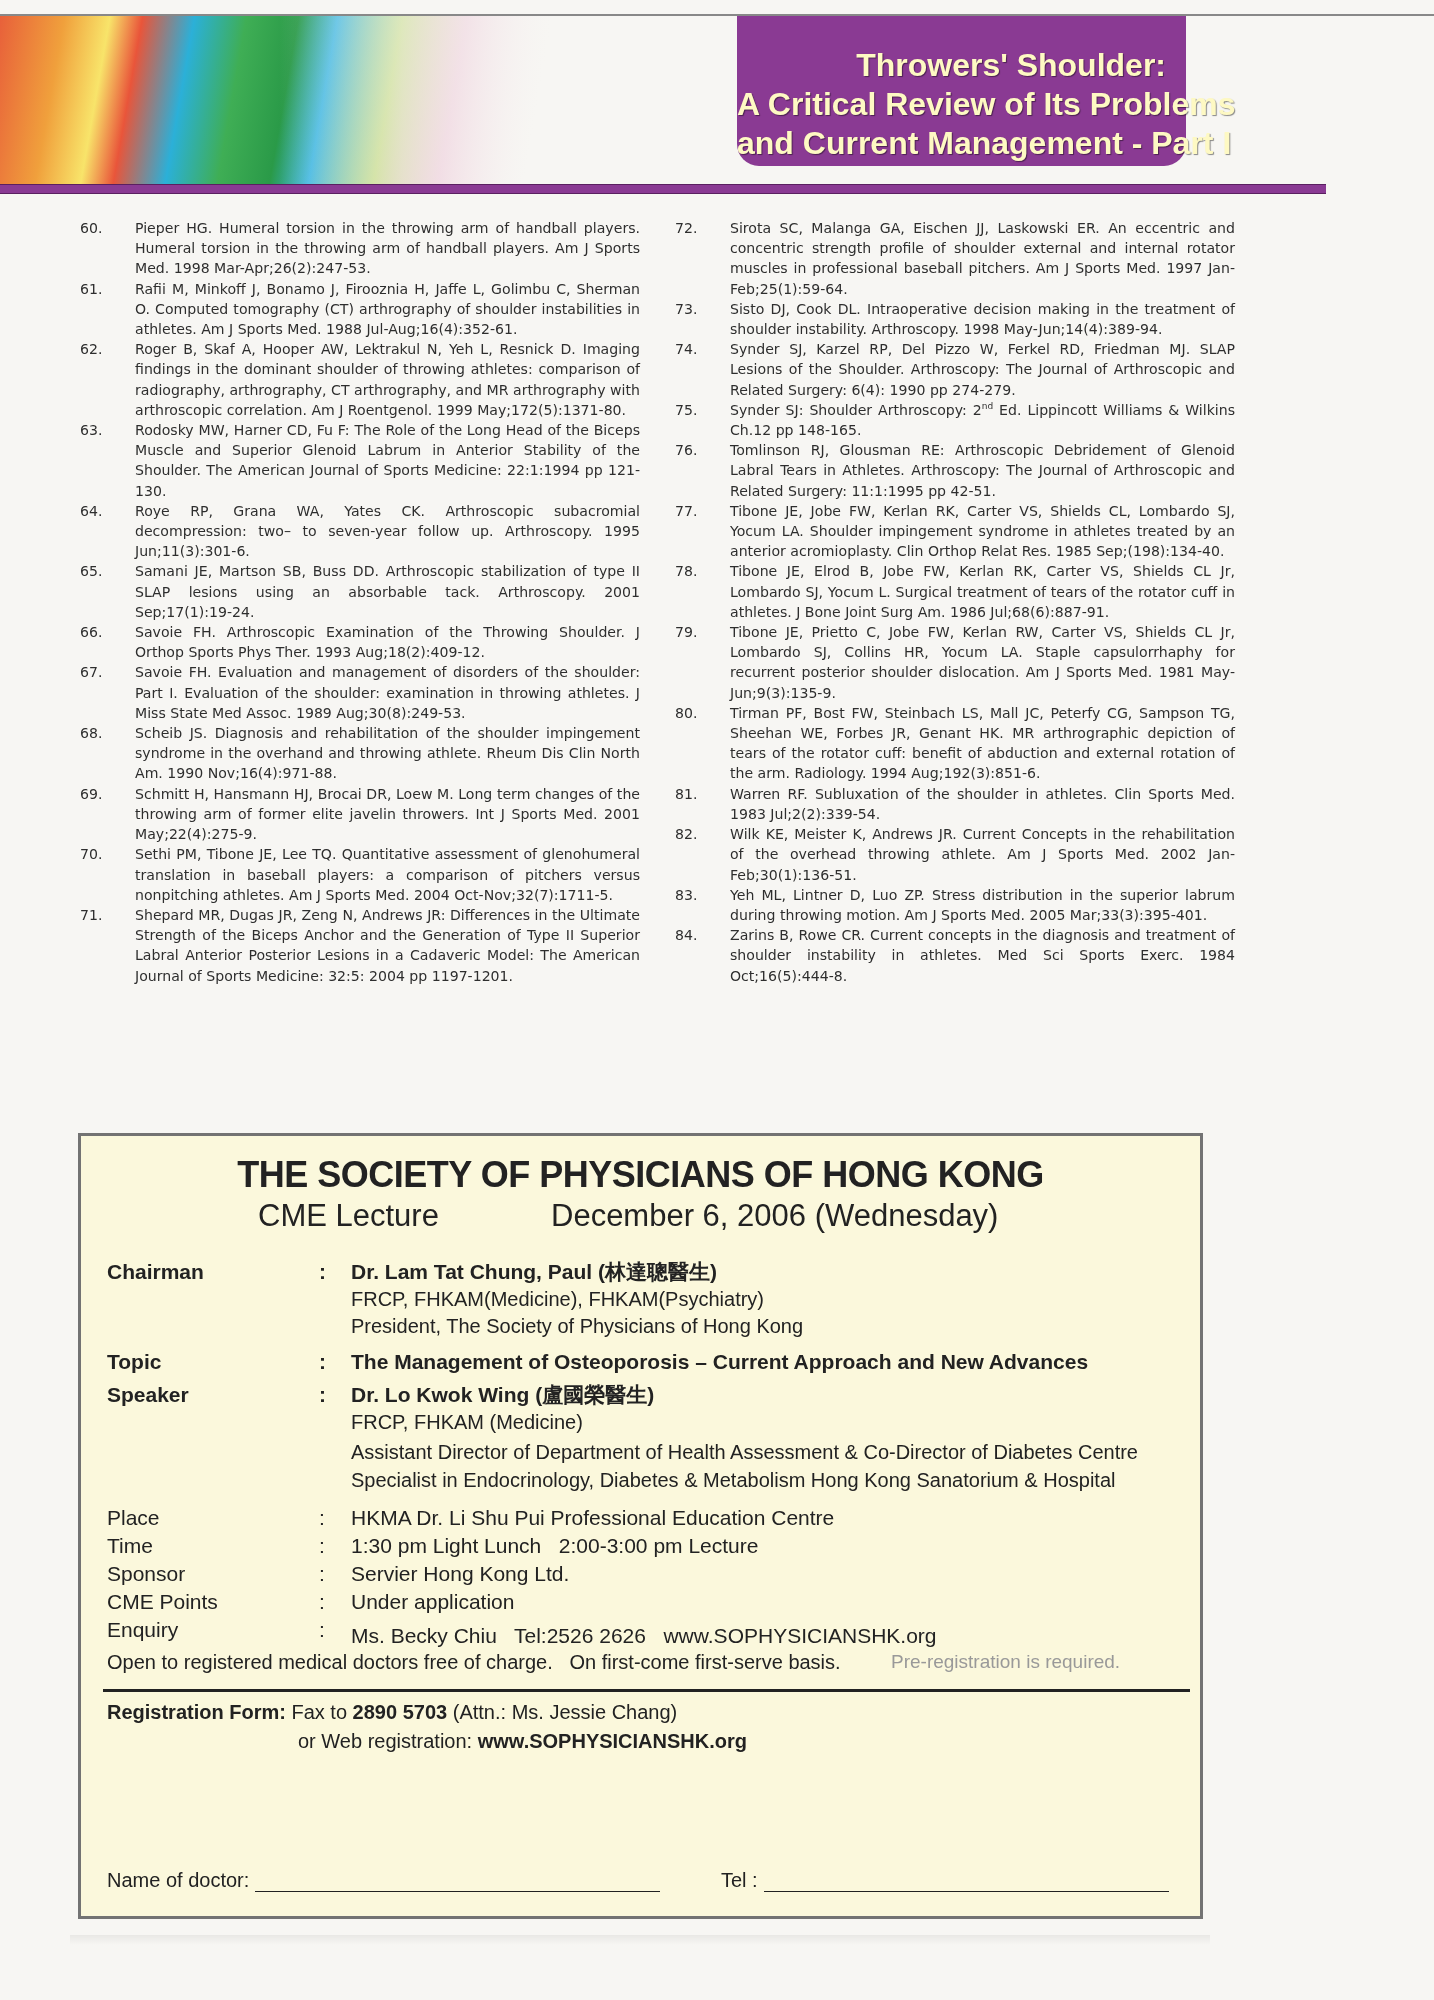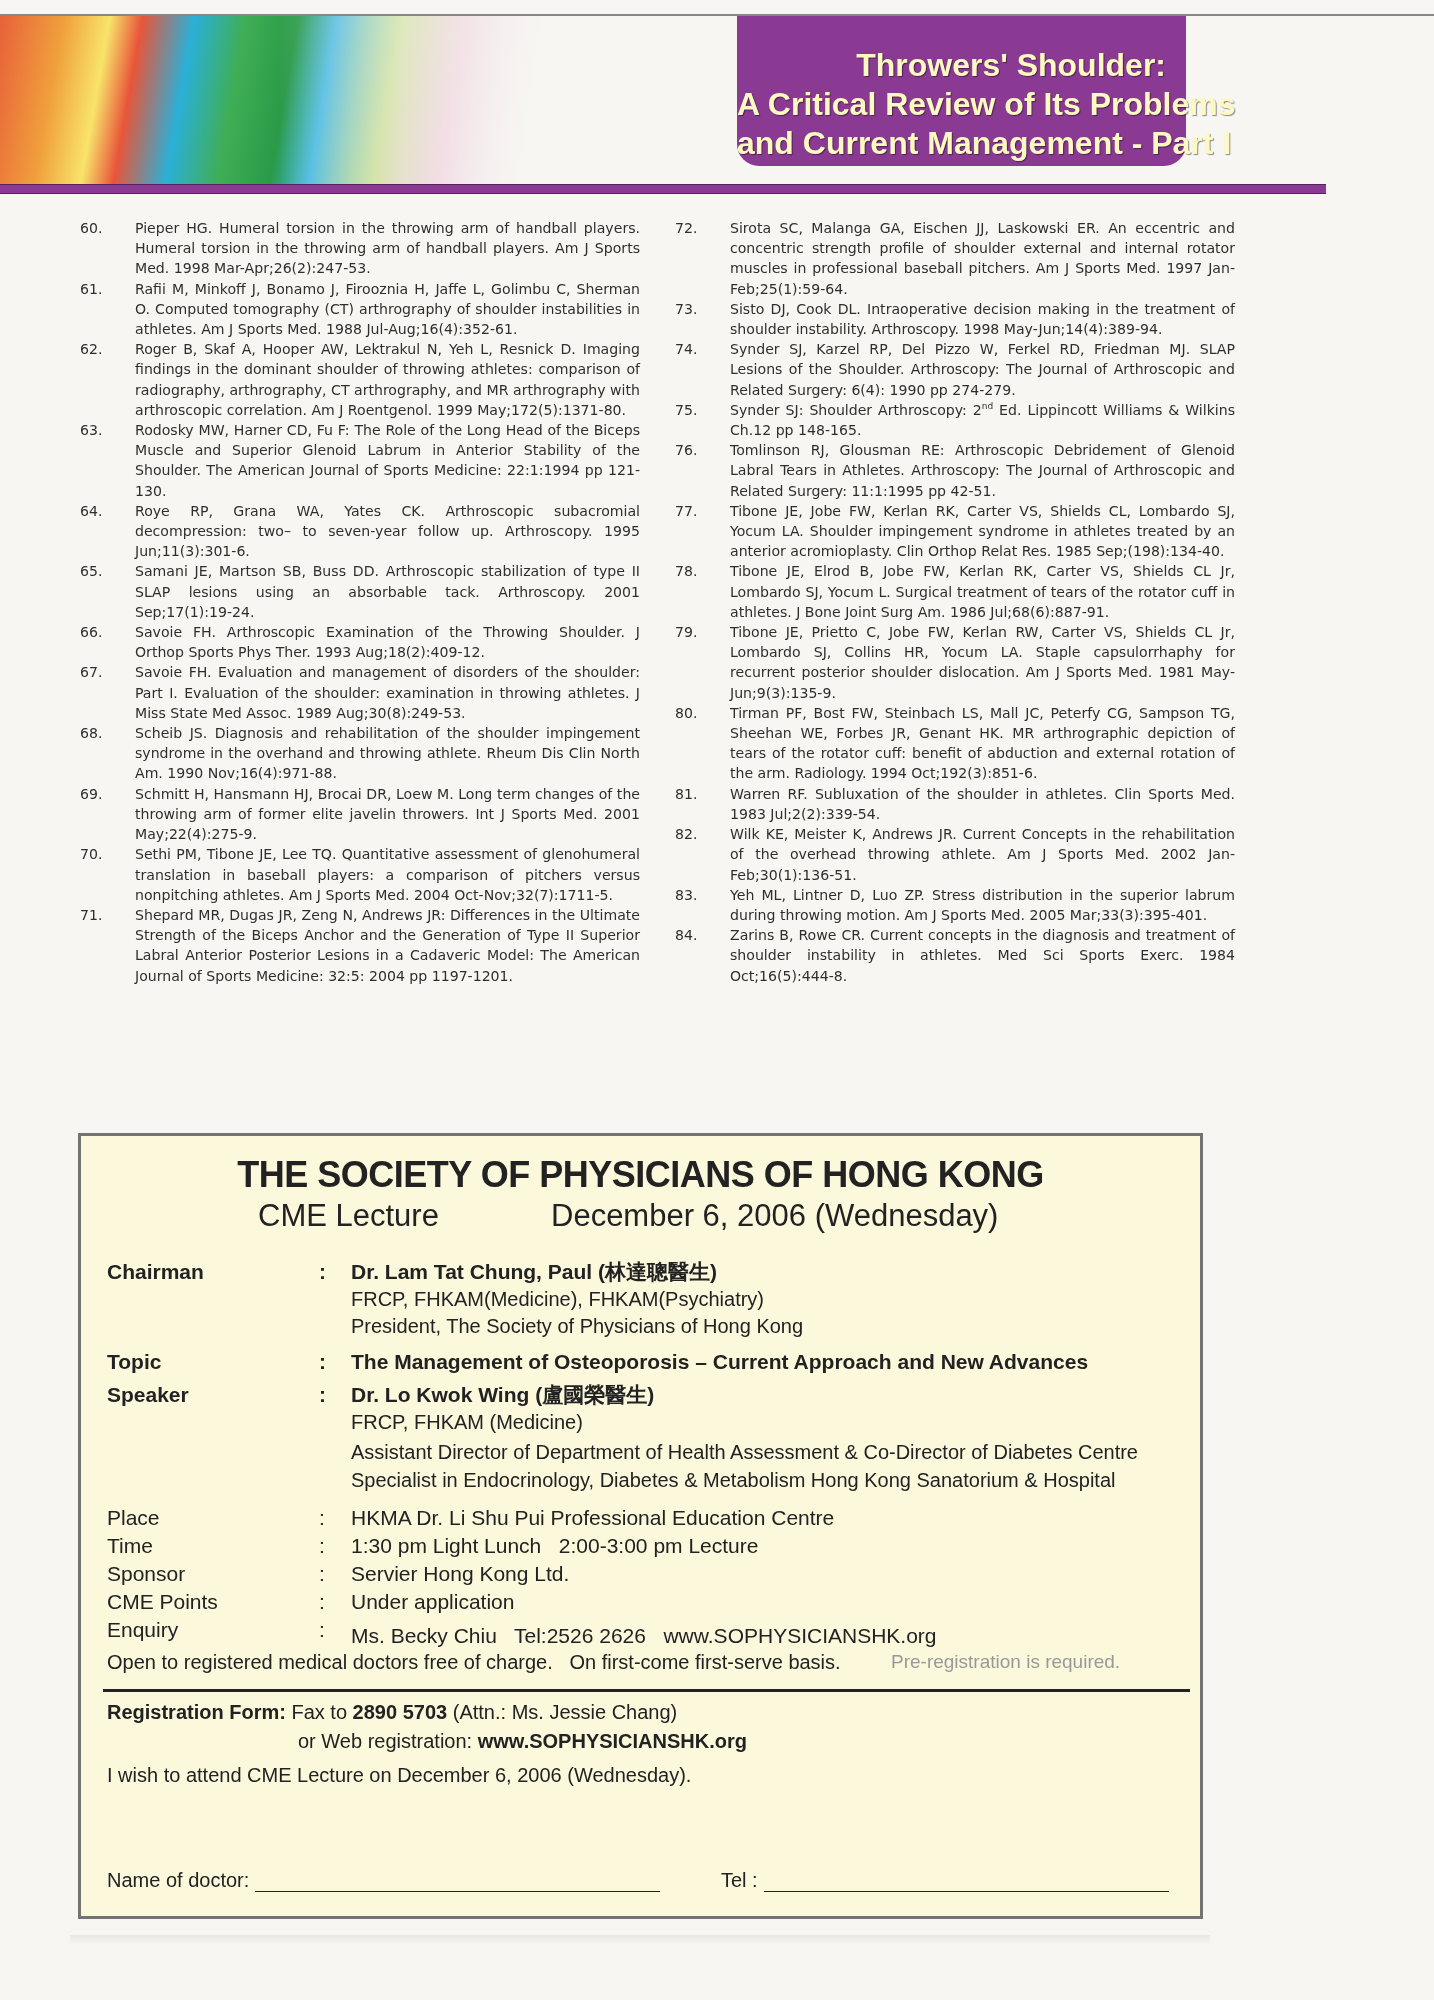--- a/index.html
+++ b/index.html
@@ -169,21 +169,21 @@
     <div class="ref">
       <span class="num">78.</span>
       <span class="txt">Tibone JE, Elrod B, Jobe FW, Kerlan RK, Carter VS, Shields CL Jr, Lombardo SJ, Yocum L. Surgical treatment of tears of the rotator cuff in athletes. J Bone Joint Surg Am. 1986 Jul;68(6):887-91.</span>
     </div>
     <div class="ref">
       <span class="num">79.</span>
       <span class="txt">Tibone JE, Prietto C, Jobe FW, Kerlan RW, Carter VS, Shields CL Jr, Lombardo SJ, Collins HR, Yocum LA. Staple capsulorrhaphy for recurrent posterior shoulder dislocation. Am J Sports Med. 1981 May-Jun;9(3):135-9.</span>
     </div>
     <div class="ref">
       <span class="num">80.</span>
-      <span class="txt">Tirman PF, Bost FW, Steinbach LS, Mall JC, Peterfy CG, Sampson TG, Sheehan WE, Forbes JR, Genant HK. MR arthrographic depiction of tears of the rotator cuff: benefit of abduction and external rotation of the arm. Radiology. 1994 Oct;192(3):851-6.</span>
+      <span class="txt">Tirman PF, Bost FW, Steinbach LS, Mall JC, Peterfy CG, Sampson TG, Sheehan WE, Forbes JR, Genant HK. MR arthrographic depiction of tears of the rotator cuff: benefit of abduction and external rotation of the arm. Radiology. 1994 Aug;192(3):851-6.</span>
     </div>
     <div class="ref">
       <span class="num">81.</span>
       <span class="txt">Warren RF. Subluxation of the shoulder in athletes. Clin Sports Med. 1983 Jul;2(2):339-54.</span>
     </div>
     <div class="ref">
       <span class="num">82.</span>
       <span class="txt">Wilk KE, Meister K, Andrews JR. Current Concepts in the rehabilitation of the overhead throwing athlete. Am J Sports Med. 2002 Jan-Feb;30(1):136-51.</span>
     </div>
     <div class="ref">
@@ -260,21 +260,20 @@
   <div class="reg" style="top:565px;">
     <b>Registration Form:</b>
     <span>Fax to</span>
     <b>2890 5703</b>
     <span>(Attn.: Ms. Jessie Chang)</span>
   </div>
   <div class="reg" style="top:594px; left:217px;">
     <span>or Web registration:</span>
     <b>www.SOPHYSICIANSHK.org</b>
   </div>
-  <div class="reg" style="top:628px; font-size:20px;">I wish to attend CME Lecture on December 6, 2006 (Wednesday).</div>
 
   <div class="field" style="left:26px;">
     <span>Name of doctor:</span>
     <span class="line" style="width:405px;"></span>
   </div>
   <div class="field" style="left:640px;">
     <span>Tel :</span>
     <span class="line" style="width:405px;"></span>
   </div>
 </div>

